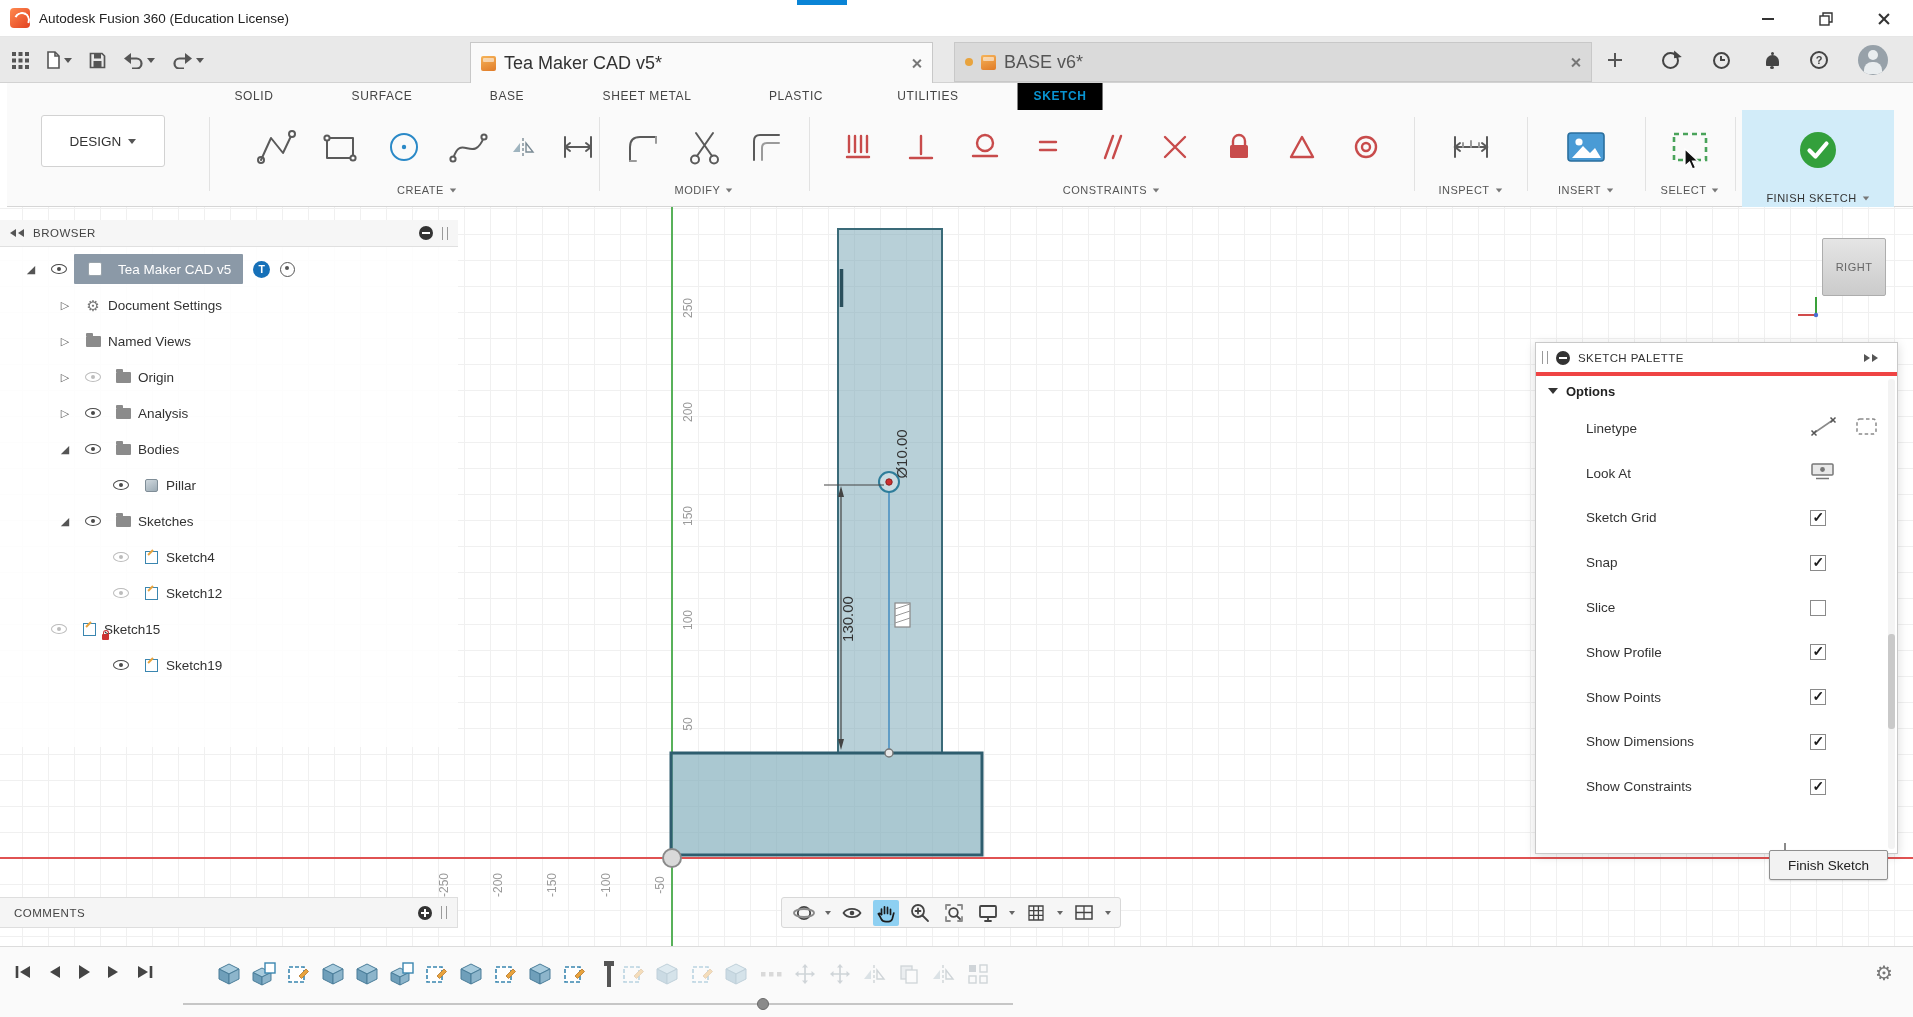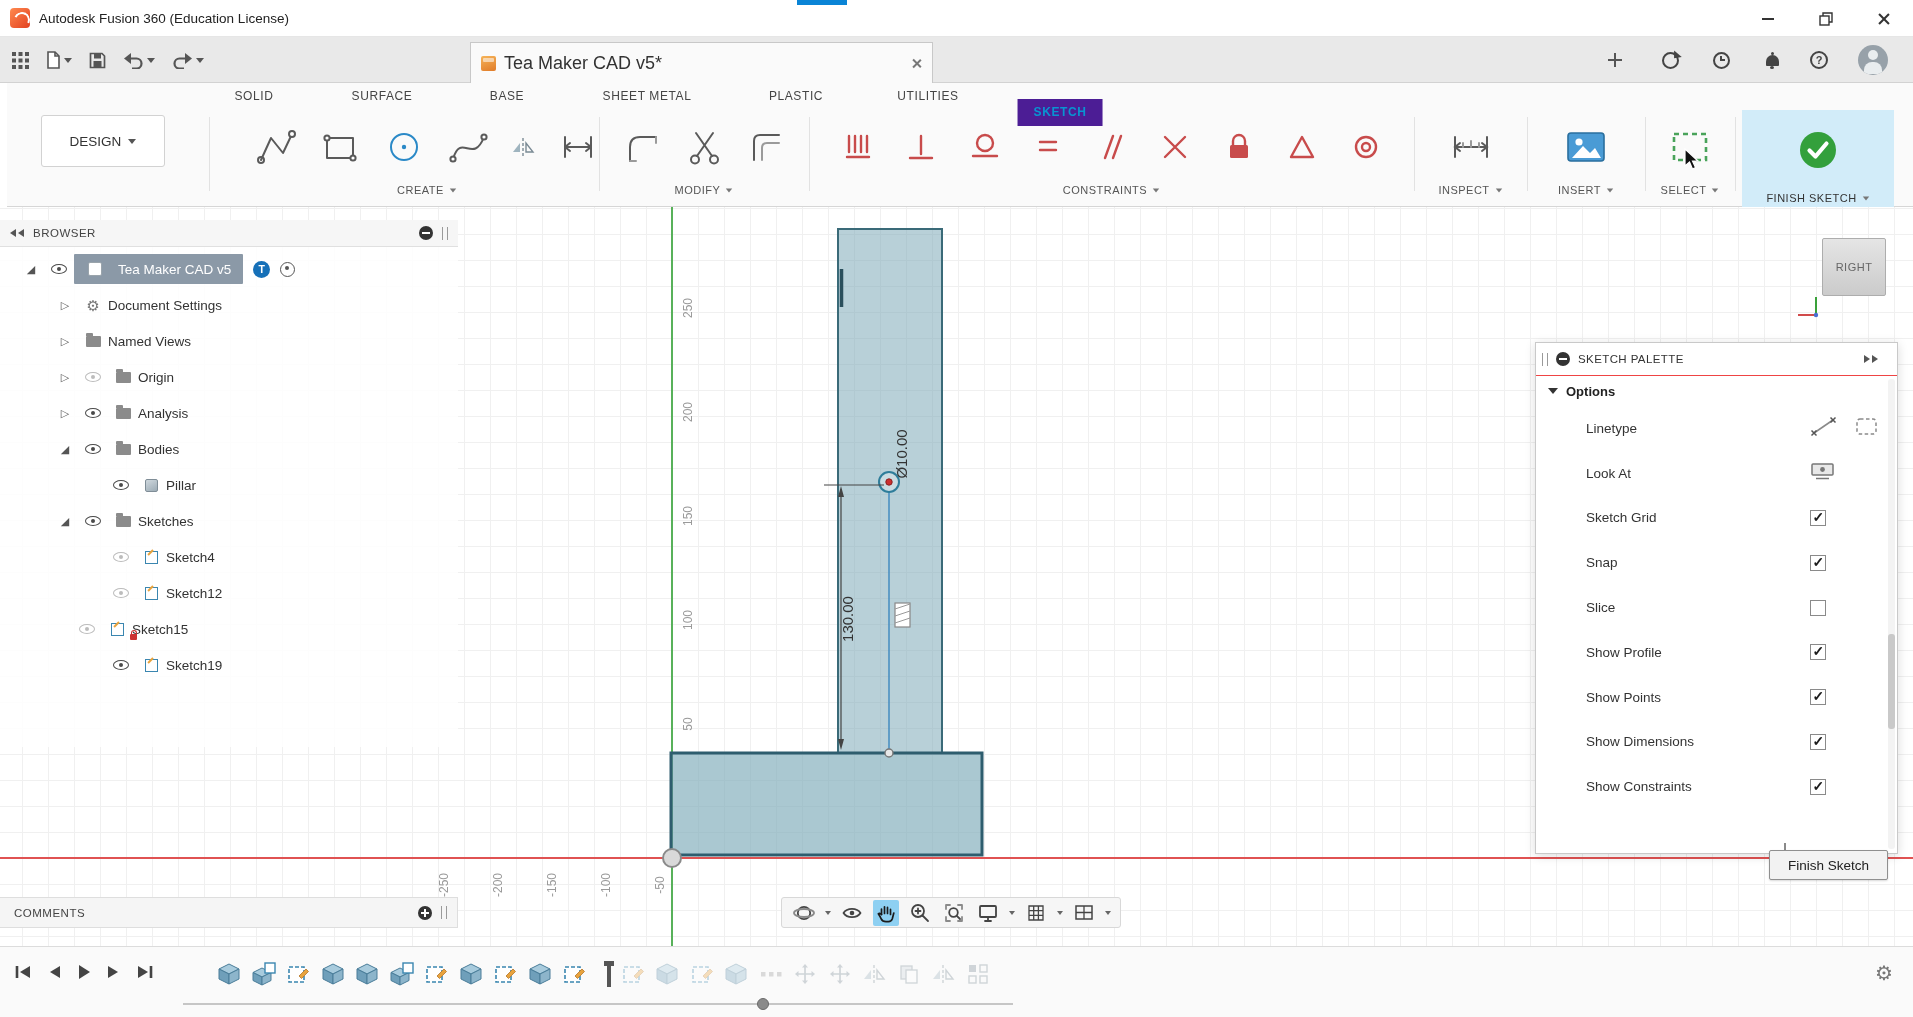--- a/index.html
+++ b/index.html
@@ -50,21 +50,21 @@
   .bell-ic::after { content:""; position:absolute; bottom:-3.5px; left:4.5px; width:4px; height:3px; background:#444; border-radius:50%; }
   .help-ic { width:18px; height:18px; border:2px solid #444; border-radius:50%; color:#444; font-size:11px; font-weight:bold; display:flex; align-items:center; justify-content:center; }
   .help-ic::after { content:"?"; }
   .avatar-ic { width:30px; height:30px; border-radius:50%; background:#97a1a9; position:relative; overflow:hidden; }
   .avatar-ic::before { content:""; position:absolute; left:10px; top:5px; width:10px; height:10px; border-radius:50%; background:#e9edef; }
   .avatar-ic::after { content:""; position:absolute; left:6px; top:17px; width:18px; height:12px; border-radius:8px 8px 0 0; background:#e9edef; }
 
   
   #ribbon { position:absolute; left:7px; top:83px; width:1913px; height:124px; background:#fafafa; border-bottom:1px solid #d6d6d6; }
   .rtab { position:absolute; top:0; height:27px; line-height:27px; transform:translateX(-50%); font-size:12px; letter-spacing:.6px; color:#444; white-space:nowrap; }
-  .rtab.active { background:#4c1d95; color:#0994d1; font-weight:bold; padding:0 16px;margin-top:16px; }
+  .rtab.active { background:#000000; color:#0994d1; font-weight:bold; padding:0 16px; }
   #design-btn { position:absolute; left:34px; top:32px; width:124px; height:52px; background:#fff; border:1px solid #d2d2d2; border-radius:3px; display:flex; align-items:center; justify-content:center; gap:7px; font-size:13.5px; color:#333; }
   .rsep { position:absolute; top:34px; height:74px; width:1px; background:#e2e2e2; }
   .rgroup { position:absolute; top:30px; height:86px; display:flex; flex-direction:column; }
   .ricons { flex:1; display:flex; align-items:center; justify-content:space-evenly; }
   .ricon { display:flex; align-items:center; justify-content:center; }
   .rlabel { height:18px; display:flex; align-items:center; justify-content:center; gap:5px; font-size:11px; letter-spacing:.5px; color:#555; }
   .rlabel .caret { border-top-color:#777; transform:scale(.8); }
   #g-finish { top:27px; height:97px; background:#d2ecf9; }
   #g-finish .rlabel { font-size:11px; color:#333; }
   #cursor { position:absolute; left:1684px; top:148px; z-index:99; pointer-events:none; }
@@ -128,21 +128,21 @@
 
   
   #comments { position:absolute; left:0; top:690px; width:458px; height:31px; background:#f5f5f5; border:1px solid #dedede; border-left:none; display:flex; align-items:center; padding:0 10px 0 14px; font-size:11.5px; letter-spacing:.5px; color:#444; }
   #navbar { position:absolute; left:781px; top:690px; height:31px; background:rgba(246,246,246,.97); border:1px solid #d8d8d8; border-radius:3px; display:flex; align-items:center; padding:0 9px; gap:8px; }
   .nav-ic { width:26px; height:26px; display:flex; align-items:center; justify-content:center; border-radius:2px; }
   .nav-ic.active { background:#8ed0f2; }
   .nav-caret { width:0; height:0; border-left:3.5px solid transparent; border-right:3.5px solid transparent; border-top:4.5px solid #666; }
 
   
   #palette { position:absolute; left:1535px; top:135px; width:363px; height:512px; background:#fff; border:1px solid #c9c9c9; box-shadow:0 2px 10px rgba(0,0,0,.14); overflow:hidden; }
-  #palette-header { height:33px; display:flex; align-items:center; padding:0 10px 0 6px; border-bottom:1px solid #ef4444; font-size:11.5px; letter-spacing:.4px; color:#333; }
+  #palette-header { height:33px; display:flex; align-items:center; padding:0 10px 0 6px; border-bottom:4px solid #ef4444; font-size:11.5px; letter-spacing:.4px; color:#333; }
   #palette-options { height:30px; display:flex; align-items:center; padding-left:12px; gap:8px; font-size:13px; font-weight:bold; color:#222; }
   .tri-down { width:0; height:0; border-left:5px solid transparent; border-right:5px solid transparent; border-top:6px solid #333; }
   .prow { position:relative; height:44.8px; display:flex; align-items:center; padding-left:24px; font-size:13.5px; color:#333;margin-left:26px; }
   .prow .ctrl { position:absolute; left:248px; display:flex; align-items:center; gap:18px; }
   .cb { width:16px; height:16px; border:1.4px solid #8a8a8a; background:#fff; position:relative; }
   .cb.checked::after { content:"✓"; position:absolute; left:1.5px; top:-2px; font-size:14px; font-weight:bold; color:#1a1a1a; }
   .partial-cb { position:absolute; left:248px; bottom:-9px; }
   #pscroll { position:absolute; right:2px; top:36px; bottom:4px; width:7px; background:#f3f3f3; border-radius:3px; }
   #pscroll-thumb { position:absolute; top:255px; width:7px; height:95px; background:#c9c9c9; border-radius:3px; }
   #finish-btn { position:absolute; left:1769px; top:643px; width:119px; height:30px; background:#f2f2f2; border:1px solid #8f8f8f; border-radius:2px; display:flex; align-items:center; justify-content:center; font-size:13.5px; color:#222; box-shadow:0 1px 2px rgba(0,0,0,.15); }
@@ -223,20 +223,27 @@
       <span class="caret"></span>
     </span>
   </div>
 
   <div id="tab1" class="doc-tab">
     <span class="cube-ic"></span>
     <span class="tab-label">Tea Maker CAD v5*</span>
     <span class="tab-spacer"></span>
     <span class="xic"></span>
   </div>
+  <div id="tab2" class="doc-tab">
+    <span class="mod-dot"></span>
+    <span class="cube-ic"></span>
+    <span class="tab-label">BASE v6*</span>
+    <span class="tab-spacer"></span>
+    <span class="xic"></span>
+  </div>
   <div style="position:absolute;left:1608px;top:16px;"><span class="plus-ic"></span></div>
 
   <div class="tb-right" style="left:1655px;width:30px;">
       <span class="circ-btn">
         <span class="sync-ic"></span>
       </span>
     </div>
   <div class="tb-right" style="left:1706px;width:30px;">
       <span class="circ-btn">
         <span class="clock-ic"></span>
@@ -632,21 +639,21 @@
         <div class="brow" style="padding-left: 106px;">
           <span class="exp" style="width: 0px;"></span>
           <span class="slot">
             <span class="eye off"></span>
           </span>
           <span class="slot" style="position:relative">
             <span class="sk-ic"></span>
           </span>
           <span class="rowlabel">Sketch12</span>
         </div>
-        <div class="brow" style="padding-left: 72px;">
+        <div class="brow" style="padding-left: 44px;">
           <span class="exp" style="width: 0px;"></span>
           <span class="slot">
             <span class="eye off"></span>
           </span>
           <span class="slot" style="position:relative">
             <span class="sk-ic"></span>
             <span class="lock-bdg"></span>
           </span>
           <span class="rowlabel">Sketch15</span>
         </div>

